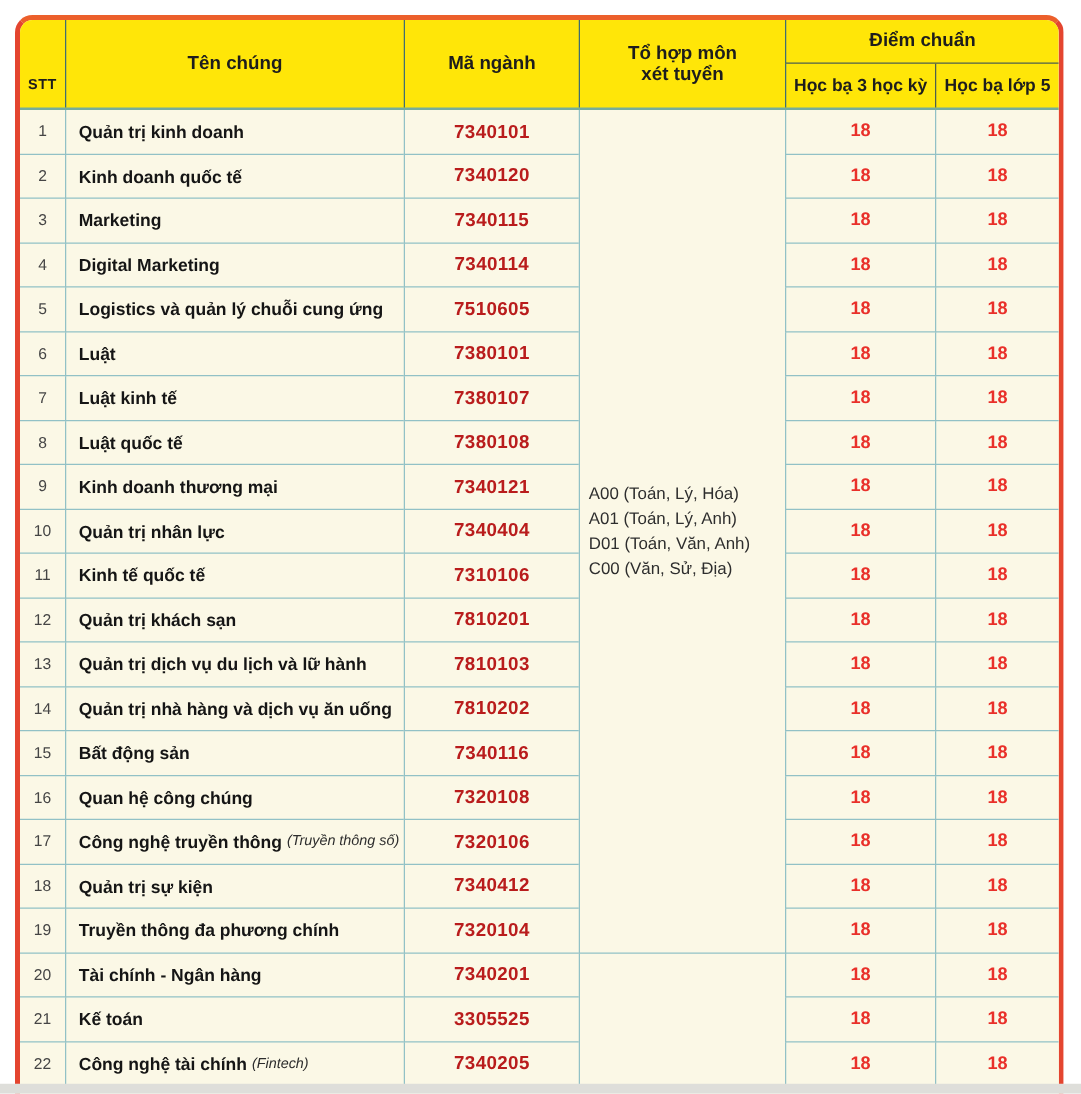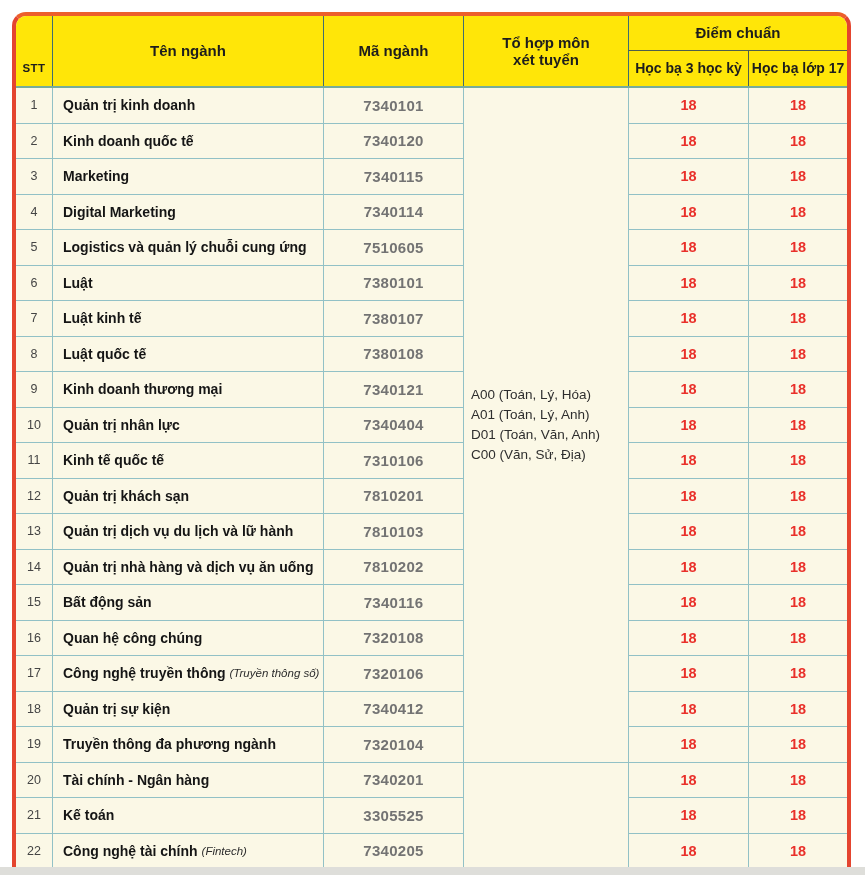--- a/index.html
+++ b/index.html
@@ -95,21 +95,21 @@
   .c.name .note {
     font-weight: 500;
     font-style: italic;
     font-size: 11.5px;
     margin-left: 4px;
     color: #2c2c2c;
   }
   .c.code {
     font-weight: bold;
     font-size: 15px;
-    color: #737373;
+    color: #b91c1c;
     letter-spacing: 0.3px;
   }
   .c.combo {
     grid-column: 4;
     padding-left: 7px;
     justify-content: flex-start;
   }
   .combo-block {
     font-size: 13.5px;
     line-height: 1.48;
@@ -132,31 +132,31 @@
   }
 </style>
 </head>
 <body>
 
 <div class="page">
   <div class="table-outer">
 
     <div class="thead">
       <div class="th th-stt span2rows">STT</div>
-      <div class="th span2rows vline">Tên ngành</div>
+      <div class="th span2rows vline">Tên chúng</div>
       <div class="th span2rows vline">Mã ngành</div>
       <div class="th span2rows vline">
         <span>
           <span style="display:block">Tổ hợp môn</span>
           <span style="display:block">xét tuyển</span>
         </span>
       </div>
       <div class="th th-diem vline">Điểm chuẩn</div>
       <div class="th th-sub th-sub-1 vline">Học bạ 3 học kỳ</div>
-      <div class="th th-sub th-sub-2">Học bạ lớp 17</div>
+      <div class="th th-sub th-sub-2">Học bạ lớp 5</div>
     </div>
 
     <div class="tbody" id="tbody">
         <div class="c stt">1</div>
         <div class="c name">
           <span>Quản trị kinh doanh</span>
         </div>
         <div class="c code">7340101</div>
         <div class="c combo" style="grid-row: 1 / span 19;">
           <div class="combo-block">
@@ -283,21 +283,21 @@
         <div class="c score">18</div>
         <div class="c stt">18</div>
         <div class="c name">
           <span>Quản trị sự kiện</span>
         </div>
         <div class="c code">7340412</div>
         <div class="c score">18</div>
         <div class="c score">18</div>
         <div class="c stt">19</div>
         <div class="c name">
-          <span>Truyền thông đa phương ngành</span>
+          <span>Truyền thông đa phương chính</span>
         </div>
         <div class="c code">7320104</div>
         <div class="c score">18</div>
         <div class="c score">18</div>
         <div class="c stt">20</div>
         <div class="c name">
           <span>Tài chính - Ngân hàng</span>
         </div>
         <div class="c code">7340201</div>
         <div class="c combo" style="grid-row: 20 / span 3;">

